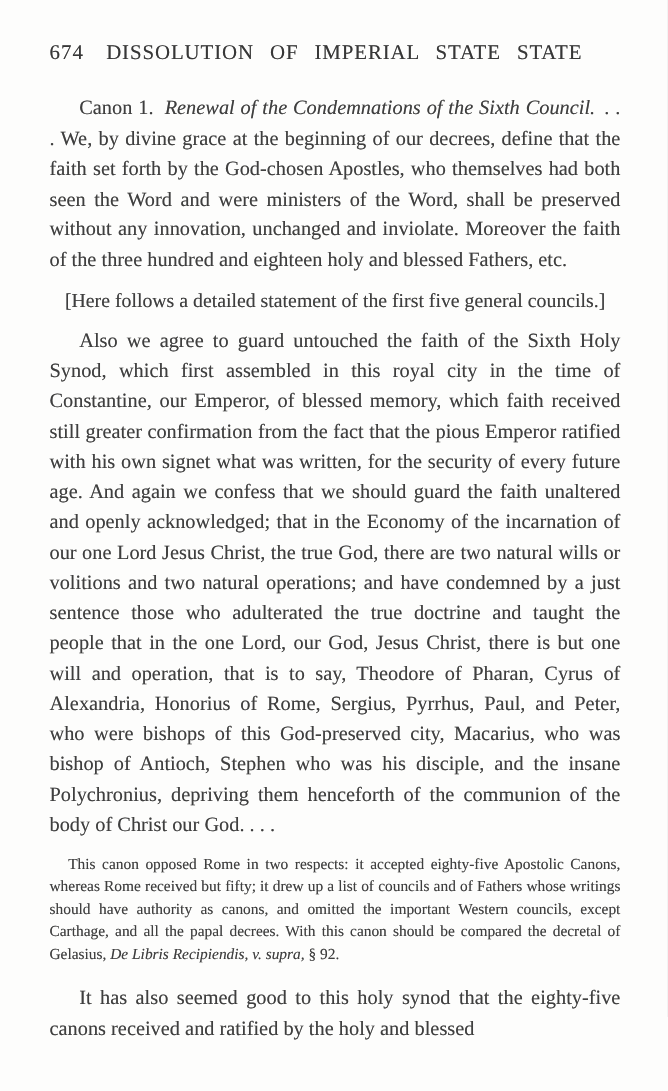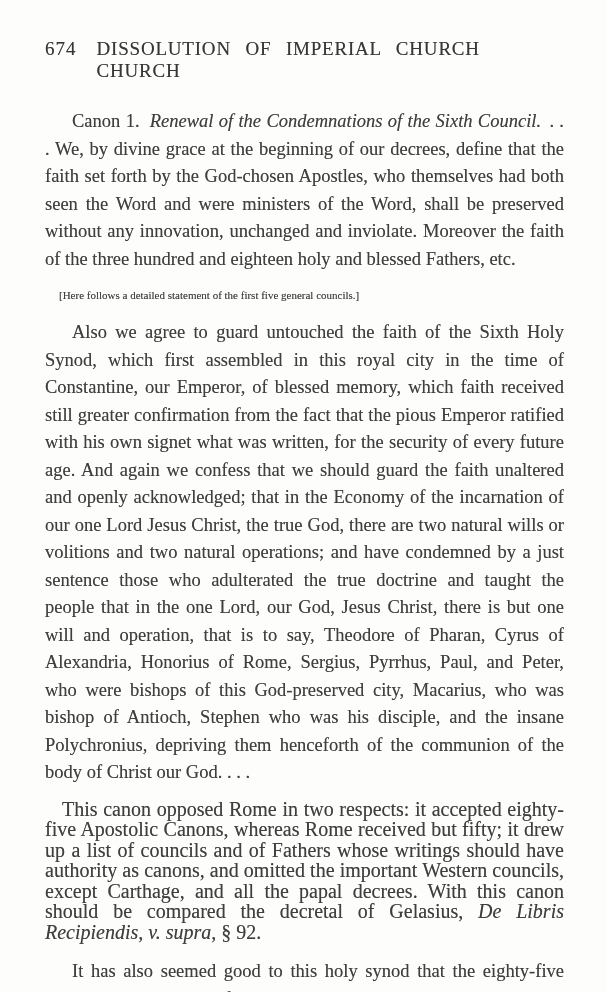--- a/index.html
+++ b/index.html
@@ -49,28 +49,28 @@
     margin-right: 0.55em;
     margin-top: 44px;
   }
   .italic {
     font-style: italic;
   }
   .canon-title {
     margin-right: 0.45em;
   }
   .editors-note {
-    font-size: 11px;
+    font-size: 18px;
     line-height: 21px;
     margin: 0 0 13px 0;
     text-indent: 14px;
     text-align: left;
   }
   .commentary {
-    font-size: 20px;
+    font-size: 14px;
     line-height: 20.5px;
     text-align: justify;
     margin: 0 0 16px 0;
     text-indent: 17px;
   }
   .canon2-heading {
     margin: 0 0 13px 0;
     text-indent: 27px;
     margin-top: 14px;
   }
@@ -78,21 +78,21 @@
     margin-bottom: 12px;
   }
 </style>
 </head>
 <body>
 
 <div class="page">
 
   <header class="running-head">
     <span class="folio">674</span>
-    <span class="running-title">DISSOLUTION OF IMPERIAL CHURCH CHURCH</span>
+    <span class="running-title">DISSOLUTION OF IMPERIAL STATE STATE</span>
   </header>
 
   <main class="body-text">
 
     <p class="para">
       <span class="canon-label">Canon 1.</span><span class="canon-title italic">Renewal of the Condemnations of the Sixth Council.</span><span>. . . We, by divine grace at the beginning of our decrees, define that the faith set forth by the God-chosen Apostles, who themselves had both seen the Word and were ministers of the Word, shall be preserved without any innovation, unchanged and inviolate.  Moreover the faith of the three hundred and eighteen holy and blessed Fathers, etc.</span>
     </p>
 
     <p class="editors-note">[Here follows a detailed statement of the first five general councils.]</p>
 

